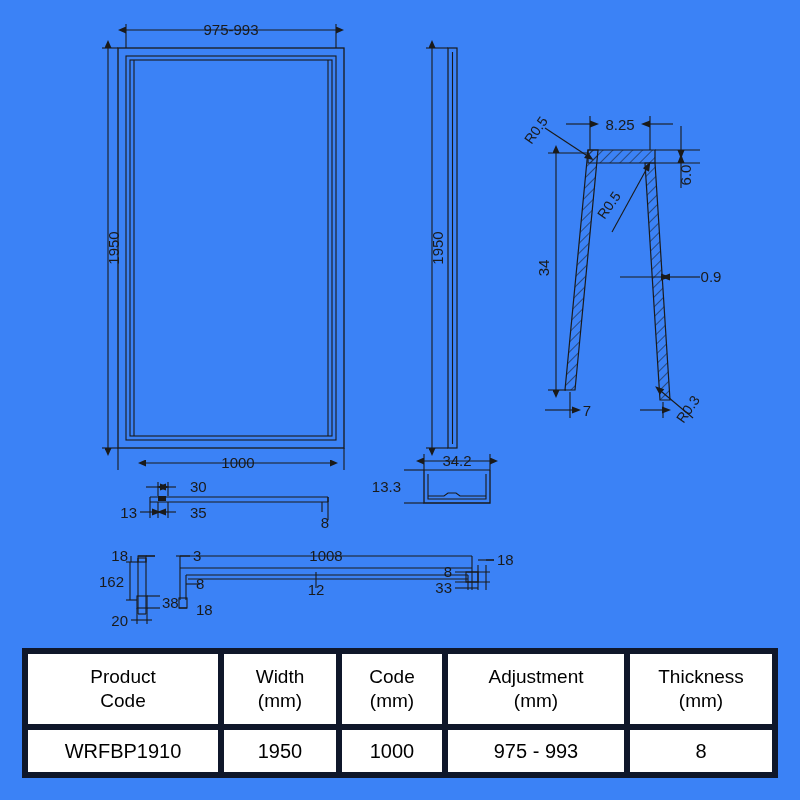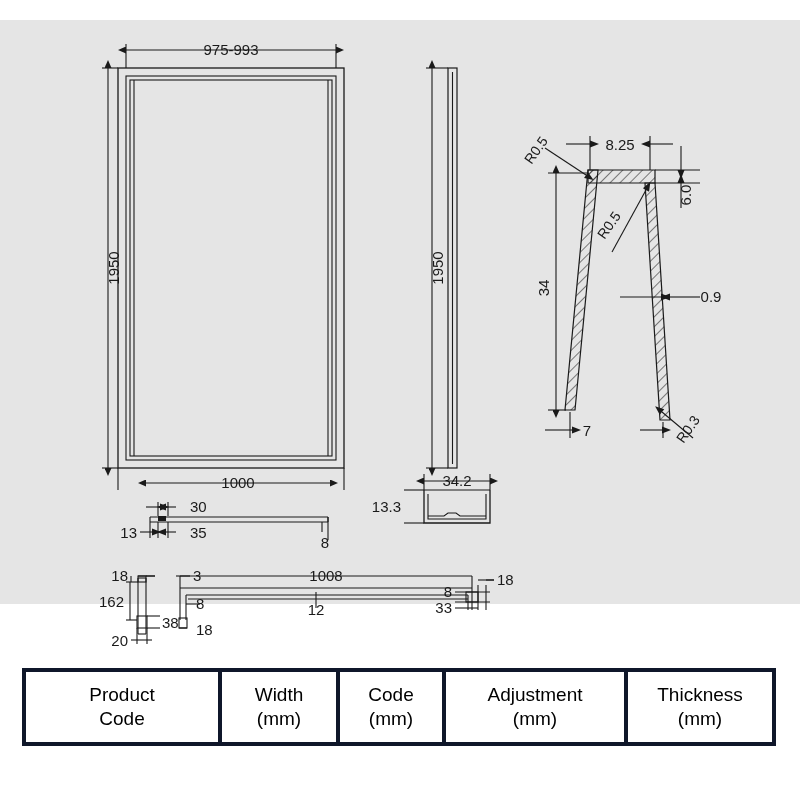--- a/index.html
+++ b/index.html
@@ -11,23 +11,22 @@
   body {
     width: 800px;
     height: 800px;
     font-family: "Liberation Sans", sans-serif;
     color: #000000;
     overflow: hidden;
   }
   #sheet {
     position: relative;
     width: 800px;
-    height: 584px;
-    background: #e5e5e5;
-    margin-top: 20px;
+    height: 800px;
+    background: #3b82f6;
   }
   #drawing-svg {
     position: absolute;
     left: 0;
     top: 0;
     width: 800px;
     height: 640px;
     display: block;
   }
   .spec-table-wrap {
@@ -36,21 +35,21 @@
     top: 648px;
     width: 750px;
   }
   table.spec-table {
     border-collapse: collapse;
     width: 750px;
     table-layout: fixed;
     background: #ffffff;
   }
   table.spec-table td {
-    border: 4px solid #0f172a;
+    border: 6px solid #0f172a;
     text-align: center;
     vertical-align: middle;
     font-family: "Liberation Sans", sans-serif;
     font-size: 19px;
     line-height: 1.25;
     padding: 4px 2px;
     color: #000000;
   }
   table.spec-table tr.head-row td {
     height: 62px;
@@ -359,17 +358,24 @@
           </td>
           <td>
             <span class="hdr-line">Adjustment</span>
             <span class="hdr-line">(mm)</span>
           </td>
           <td>
             <span class="hdr-line">Thickness</span>
             <span class="hdr-line">(mm)</span>
           </td>
         </tr>
+        <tr class="data-row">
+          <td>WRFBP1910</td>
+          <td>1950</td>
+          <td>1000</td>
+          <td>975 - 993</td>
+          <td>8</td>
+        </tr>
       </tbody>
     </table>
   </div>
 
 </div>
 
 </body></html>

